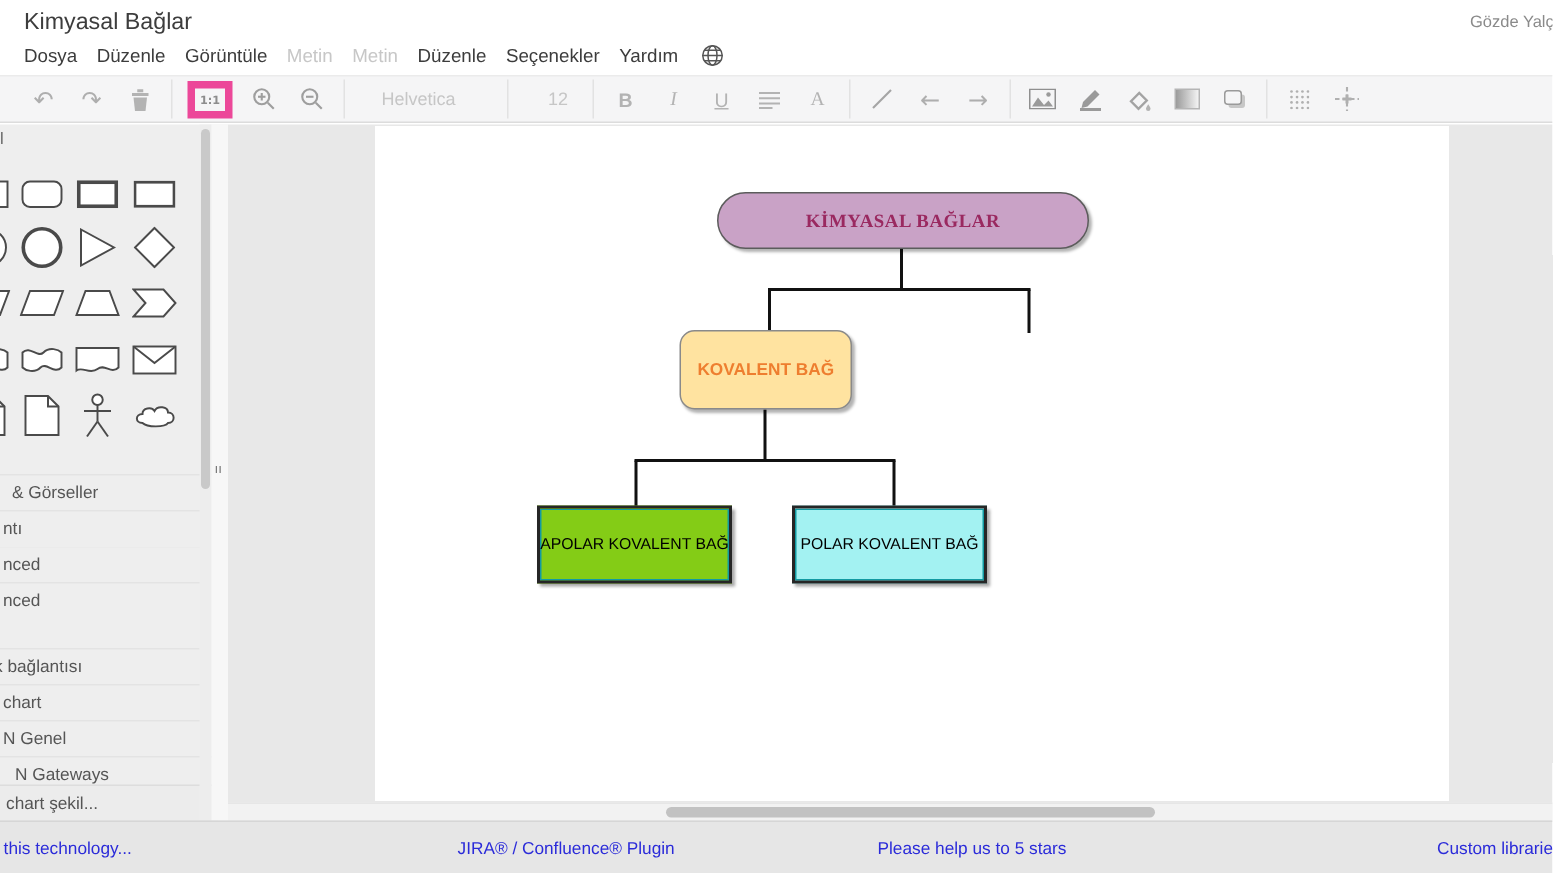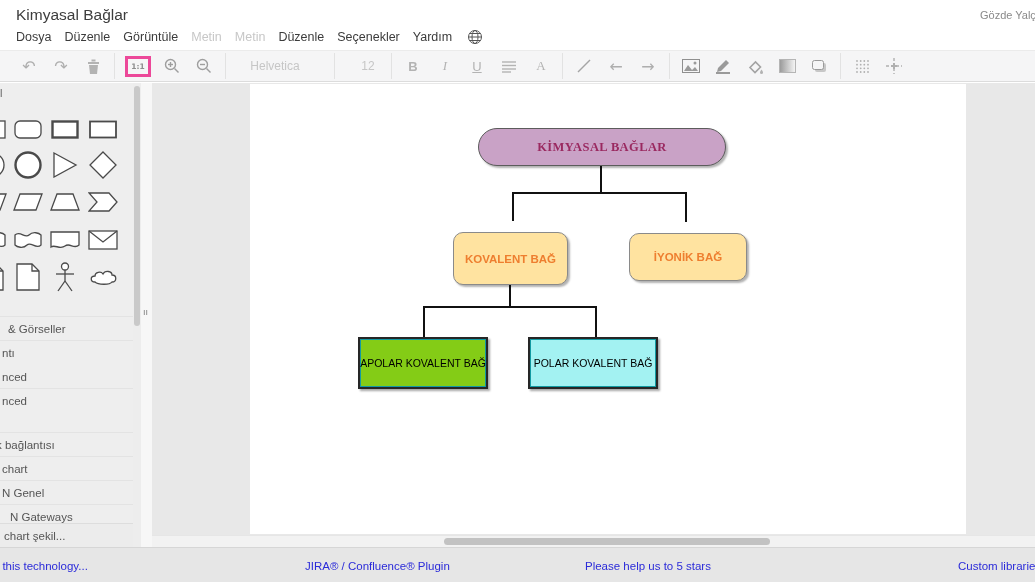--- a/index.html
+++ b/index.html
@@ -21,21 +21,21 @@
   .tb-group{display:flex;align-items:center;gap:10px;}
   .tb-sep{width:1px;height:26px;background:#e2e2e2;margin:0 10px;}
   .tb-btn{min-width:22px;height:24px;display:flex;align-items:center;justify-content:center;
           color:#aeaeae;font-size:16px;font-family:"DejaVu Sans",sans-serif;cursor:pointer;}
   .tb-letter{font-size:13px;color:#b3b3b3;font-family:"Liberation Serif",serif;}
   .tb-letter.b{font-weight:bold;font-family:"Liberation Sans",sans-serif;}
   .tb-letter.i{font-style:italic;}
   .tb-letter.u{text-decoration:underline;font-family:"Liberation Sans",sans-serif;}
   .tb-font{width:78px;font-size:12px;color:#c6c6c6;text-align:center;}
   .tb-size{width:26px;font-size:12px;color:#c6c6c6;text-align:center;}
-  .one2one{width:20px;height:15px;border:3px solid #ec4899;font-size:7.5px;color:#8d8d8d;
+  .one2one{width:20px;height:15px;border:5px solid #ec4899;font-size:7.5px;color:#8d8d8d;
            display:flex;align-items:center;justify-content:center;font-weight:bold;}
   .grad-sq{width:15px;height:12px;border:1px solid #b5b5b5;
            background:linear-gradient(90deg,#9b9b9b,#f4f4f4);}
   
   .sidebar{position:absolute;left:0;top:83px;width:152px;height:464px;background:#eeeeee;}
   .side-frag{position:absolute;left:0;top:4px;font-size:11px;color:#666;}
   .shape-row{position:absolute;left:0;width:133px;height:34px;}
   .shape-cell{position:absolute;width:32px;height:32px;display:flex;align-items:center;
               justify-content:center;cursor:pointer;}
   .shape-cell svg{stroke:#4a4a4a;fill:#ffffff;stroke-width:1.3;}
@@ -51,21 +51,21 @@
   
   .canvas{position:absolute;left:152px;top:83px;width:883px;height:464px;background:#e8e8e8;}
   .page{position:absolute;left:98px;top:1px;width:716px;height:450px;background:#ffffff;}
   .edge{position:absolute;background:#111;}
   .node{position:absolute;box-sizing:border-box;display:flex;align-items:center;justify-content:center;
         text-align:center;cursor:move;border-style:solid;}
   .node-root{left:326px;top:45px;width:248px;height:38px;border-width:1px;border-radius:19px;
              font-family:"Liberation Serif",serif;font-weight:bold;font-size:12.5px;letter-spacing:.4px;
              box-shadow:2px 2px 2px rgba(0,0,0,.3);}
   .node-mid{border-width:1px;border-radius:10px;font-weight:bold;font-size:11.5px;
-            box-shadow:2px 2px 2px rgba(0,0,0,.3);margin-top:12px;}
+            box-shadow:2px 2px 2px rgba(0,0,0,.3);}
   .node-kovalent{left:301px;top:137px;width:115px;height:53px;}
   .node-iyonik{left:477px;top:138px;width:118px;height:48px;}
   .node-leaf{border-width:2px;font-size:10.5px;white-space:nowrap;
              box-shadow:2px 2px 2px rgba(0,0,0,.35), inset 0 0 0 1px #129aa2;}
   .node-apolar{left:206px;top:254px;width:130px;height:52px;}
   .node-polar{left:376px;top:254px;width:130px;height:52px;}
   .hscroll{position:absolute;left:0;top:452px;width:883px;height:11px;background:#f2f2f2;
            border-top:1px solid #e6e6e6;}
   .h-thumb{position:absolute;left:292px;top:2px;width:326px;height:7px;background:#c2c2c2;border-radius:4px;}
   
@@ -376,21 +376,20 @@
     <div class="edge" style="left:360px;top:109px;width:175px;height:2px;"></div>
     <div class="edge" style="left:360px;top:110px;width:2px;height:28px;"></div>
     <div class="edge" style="left:533px;top:110px;width:2px;height:29px;"></div>
     <div class="edge" style="left:357px;top:190px;width:2px;height:34px;"></div>
     <div class="edge" style="left:271px;top:223px;width:174px;height:2px;"></div>
     <div class="edge" style="left:271px;top:224px;width:2px;height:31px;"></div>
     <div class="edge" style="left:443px;top:224px;width:2px;height:31px;"></div>
 
     <div class="node node-root" style="background: rgb(201, 162, 198); color: rgb(154, 41, 96); border-color: rgb(92, 92, 92);">KİMYASAL BAĞLAR</div>
     <div class="node node-mid node-kovalent" style="background: rgb(255, 227, 160); color: rgb(238, 126, 47); border-color: rgb(138, 138, 138);">KOVALENT BAĞ</div>
-    <div class="node node-mid node-iyonik" style="background: rgb(255, 227, 160); color: rgb(238, 126, 47); border-color: rgb(138, 138, 138);">İYONİK BAĞ</div>
     <div class="node node-leaf node-apolar" style="background: #84cc16; color: rgb(0, 0, 0); border-color: rgb(38, 38, 38);">APOLAR KOVALENT BAĞ</div>
     <div class="node node-leaf node-polar" style="background: rgb(163, 242, 242); color: rgb(0, 0, 0); border-color: rgb(38, 38, 38);">POLAR KOVALENT BAĞ</div>
 
     <div class="hscroll">
       <div class="h-thumb"></div>
     </div>
   </div>
 
   <div class="statusbar">
     <span class="status-link" style="left:0;text-indent:-4px;">t this technology...</span>

